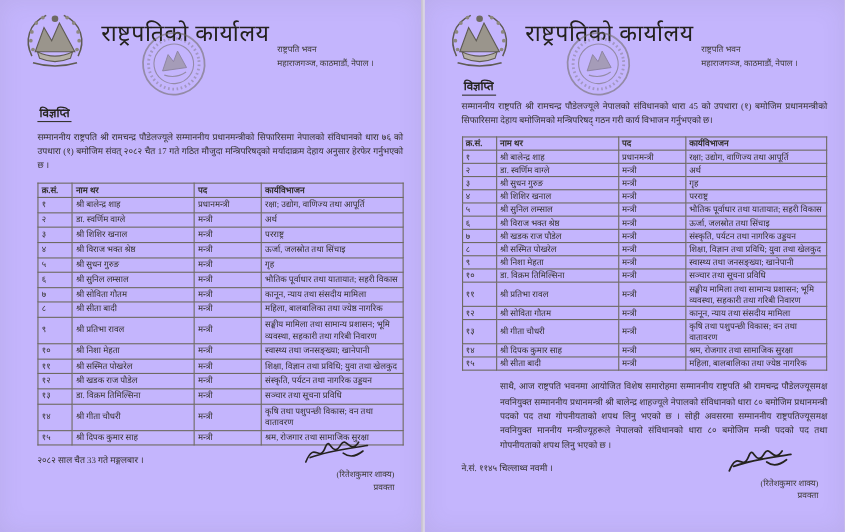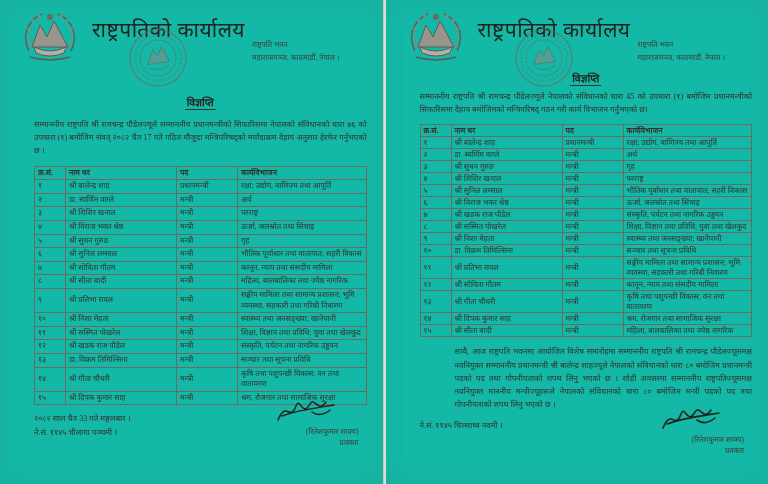--- a/index.html
+++ b/index.html
@@ -4,21 +4,21 @@
 <style>
   html,body { margin:0; padding:0; }
   body {
     width:768px; height:484px; overflow:hidden;
     background:#d9d8d3;
     font-family:"Liberation Serif","DejaVu Serif",serif;
     color:#2e2c29;
   }
   .sheet { display:flex; width:768px; height:484px; }
   .page {
-    position:relative; width:383px; height:484px; background:#14b8a6;
+    position:relative; width:383px; height:484px; background:#c4b5fd;
     box-shadow: inset 0 0 22px rgba(90,88,80,0.10);
     overflow:hidden;
   }
   .page-left { border-right:1px solid #c9c7c0; }
   .page-right { border-left:1px solid #e2e0da; margin-left:1px; }
 
   
   .logo { position:absolute; left:20px; top:7px; width:60px; height:56px; }
   .office-name {
     position:absolute; left:92px; top:15px;
@@ -28,21 +28,21 @@
   .addr {
     position:absolute; left:252px; top:39px;
     font-size:7.6px; line-height:12.5px; color:#3d3b36; white-space:nowrap;
   }
 
   
   .content { position:absolute; left:34px; right:16px; }
   .page-left  .content { top:95px; }
   .page-right .content { top:71px; }
 
-  .subject { text-align:center; font-size:10.5px; font-weight:bold; color:#26241f; }
+  .subject { text-align:left; font-size:10.5px; font-weight:bold; color:#26241f; }
   .subject span { border-bottom:1px solid #35332e; padding:0 2px 1px; }
 
   .intro, .closing {
     font-size:8px; line-height:13.2px; text-align:justify; color:#33312c;
   }
   .page-left  .intro { margin-top:9px; }
   .page-right .intro { margin-top:5px; }
   .closing { margin-top:8px;margin-left:35px; }
 
   table { border-collapse:collapse; width:100%;padding-left:23px; }
@@ -216,21 +216,20 @@
               <td>१५</td>
               <td>श्री दिपक कुमार साह</td>
               <td>मन्त्री</td>
               <td>श्रम, रोजगार तथा सामाजिक सुरक्षा</td>
             </tr>
           </tbody>
       </table>
 
       <div class="dates">
         <div>२०८२ साल चैत 33 गते मङ्गलबार ।</div>
-        <div>ने.सं. ११४५ चौलागा पञ्चमी ।</div>
       </div>
     </div>
 
     <div class="signature-block">
       <svg class="sig-scribble" viewBox="0 0 70 30">
         <path d="M6 24 C14 4 18 26 24 10 C28 0 30 22 38 8 C43 0 46 18 54 6 M10 20 C26 14 44 12 62 9 M40 16 Q48 22 58 14" fill="none" stroke="#25231f" stroke-width="1.5" stroke-linecap="round"></path>
       </svg>
       <div class="sig-name">(रितेशकुमार शाक्य)</div>
       <div class="sig-title">प्रवक्ता</div>
     </div>

